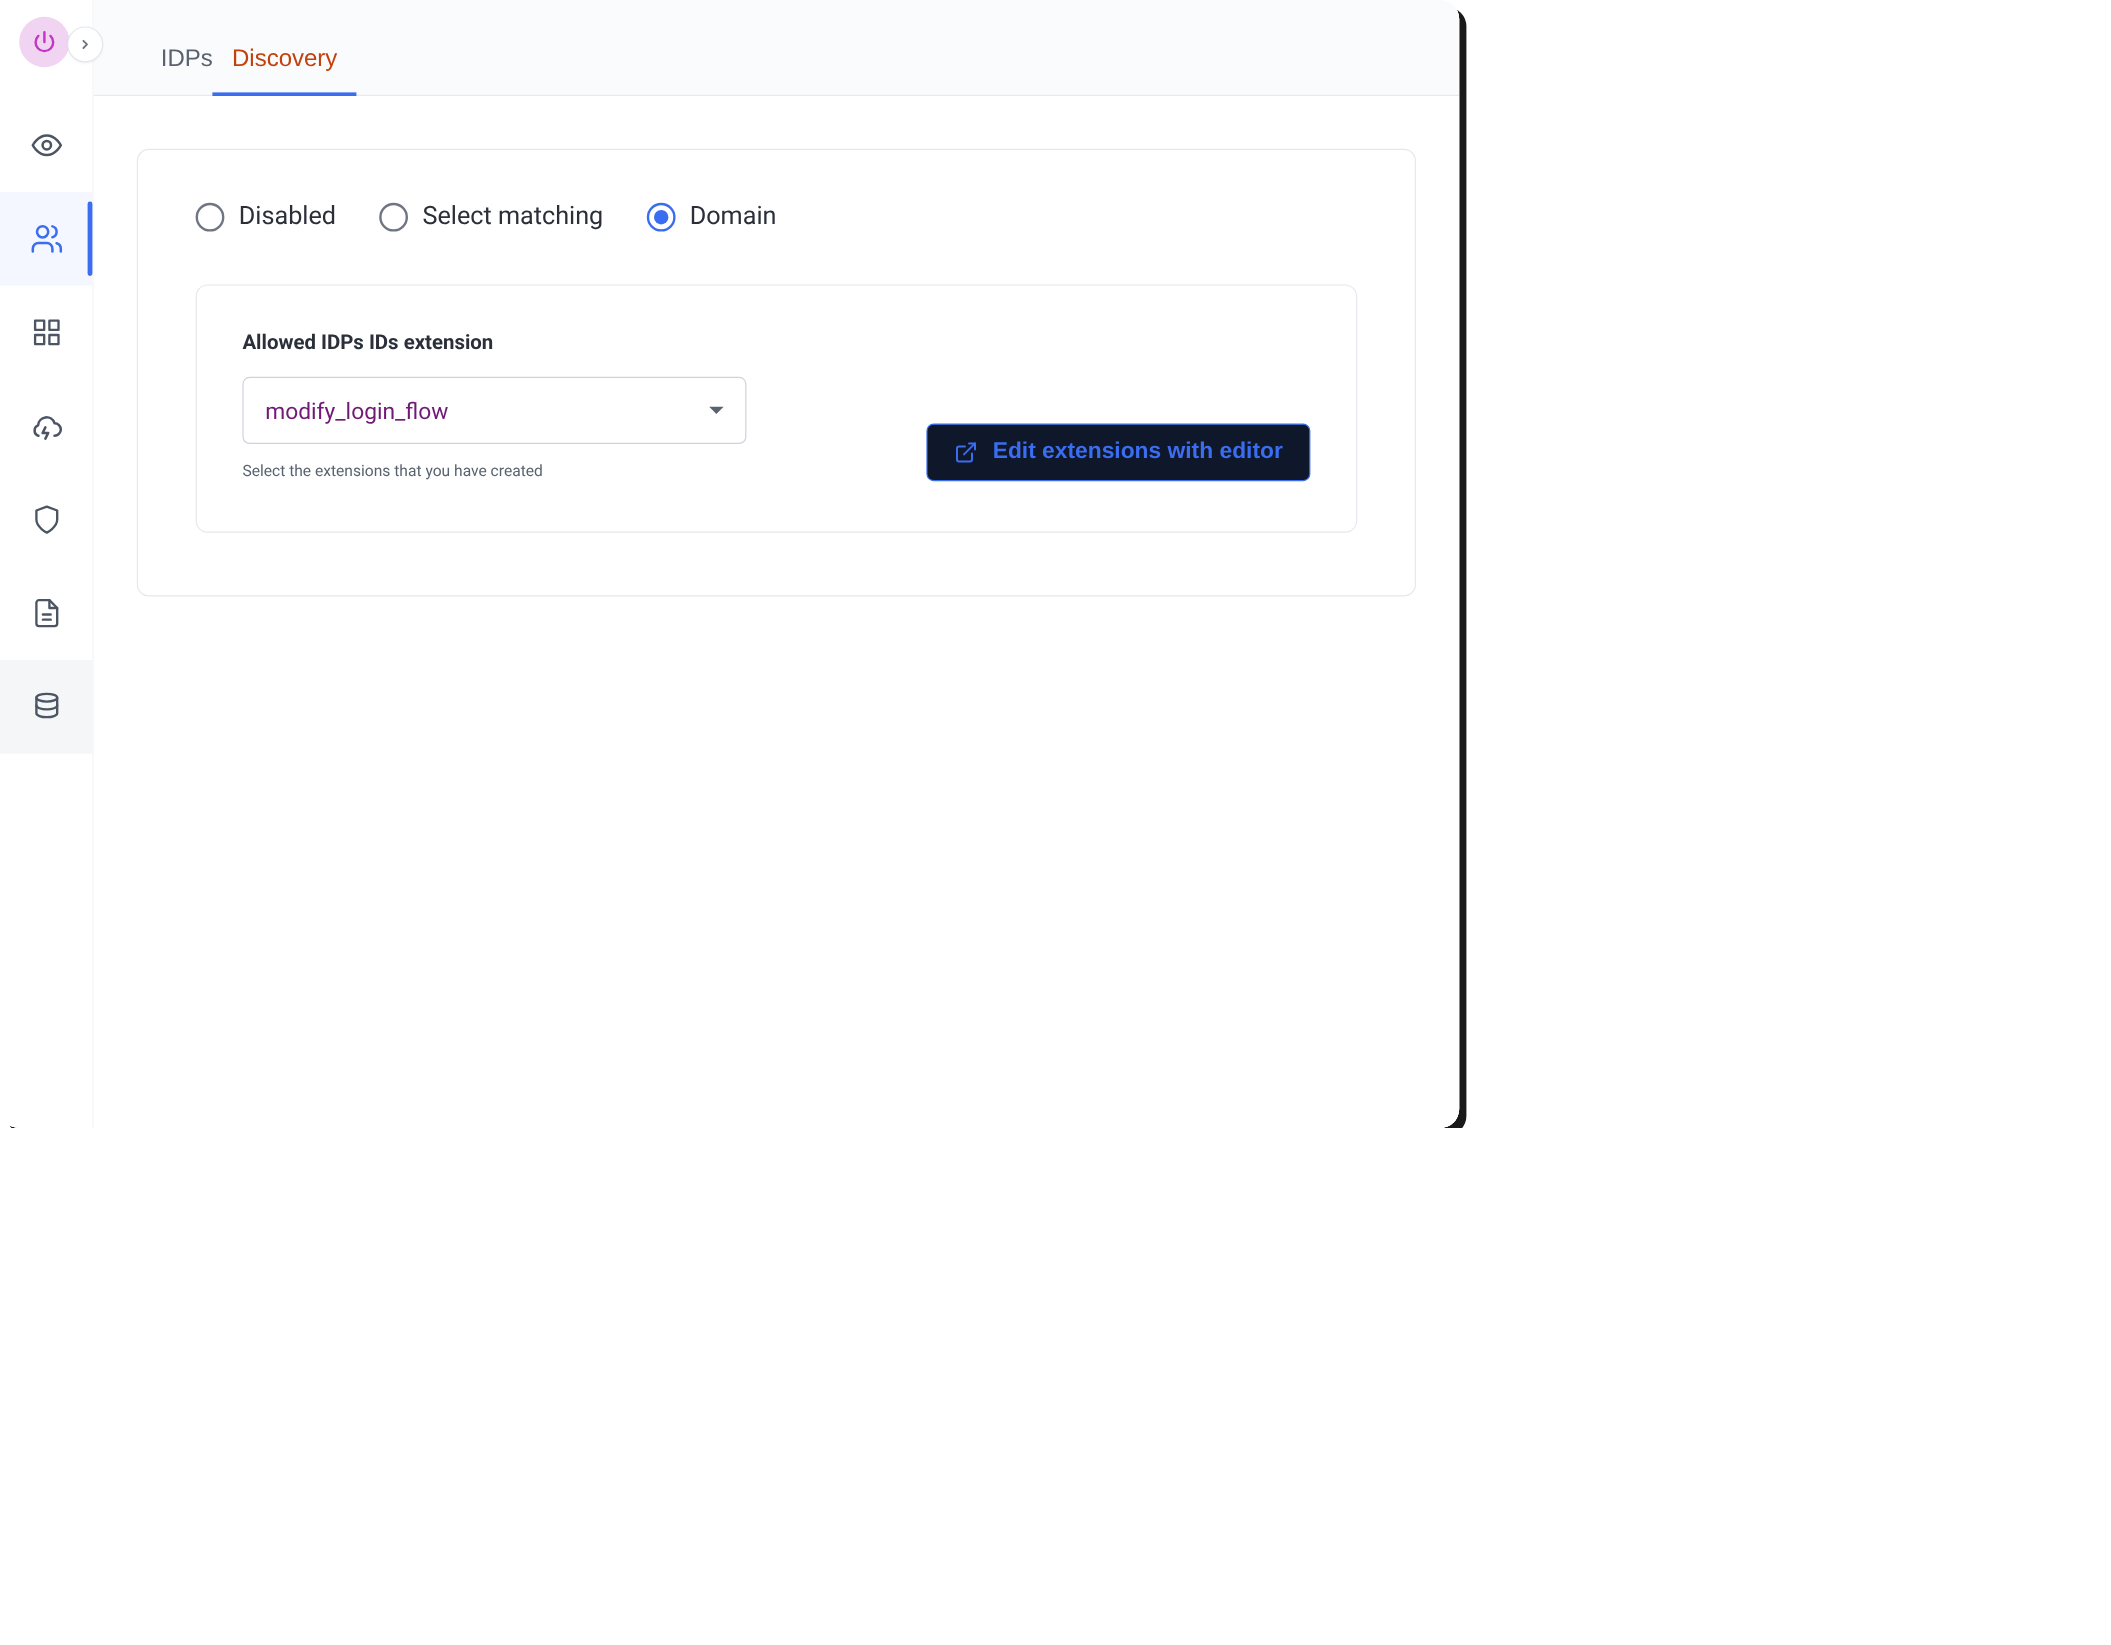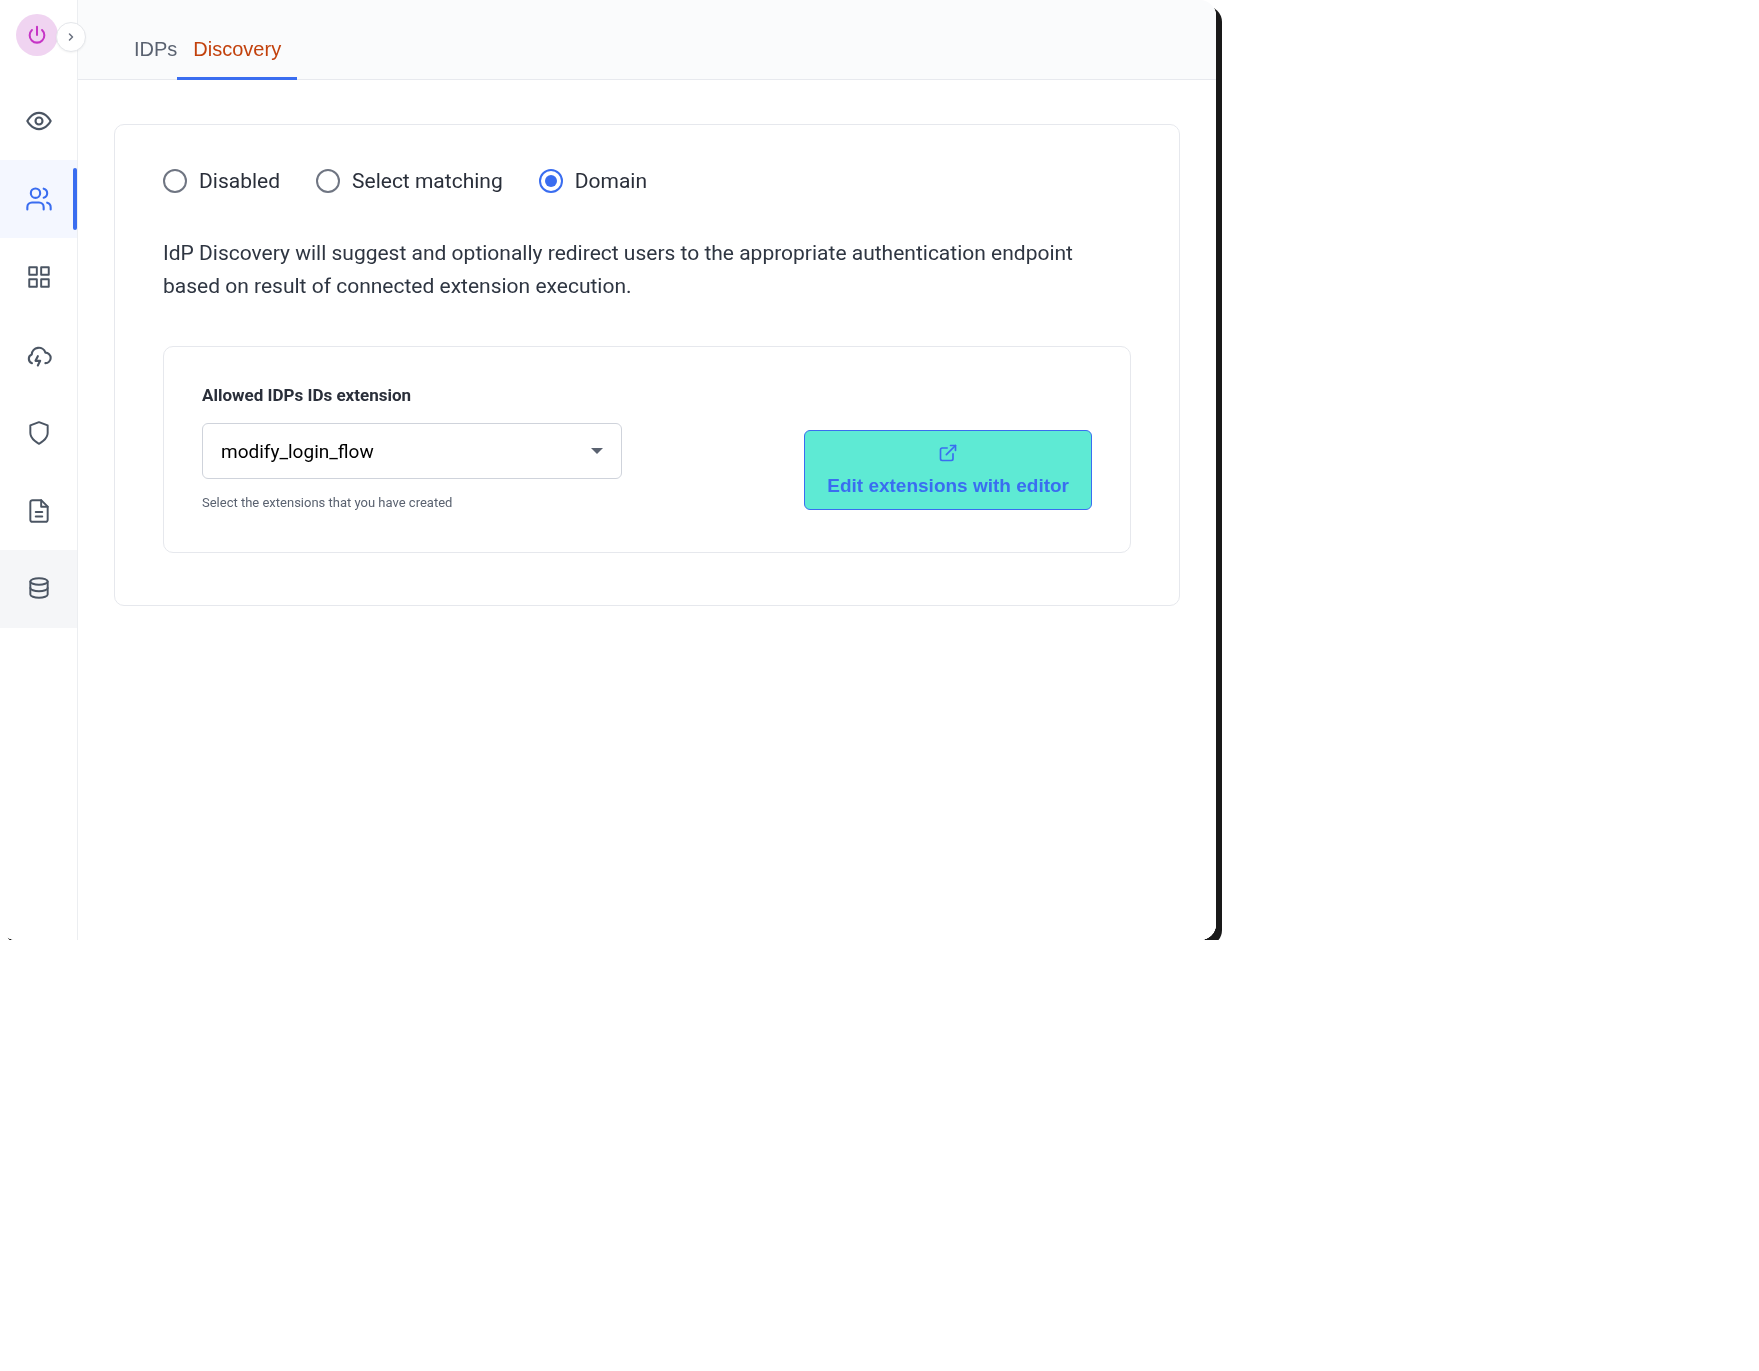--- a/index.html
+++ b/index.html
@@ -237,49 +237,48 @@
     .select-box {
       width: 420px;
       height: 56px;
       border: 1px solid #cfd3db;
       border-radius: 6px;
       display: flex;
       align-items: center;
       justify-content: space-between;
       padding: 0 18px;
       font-size: 19px;
-      color: #000000;
+      color: #701a75;
       background: #fff;
       cursor: pointer;
     }
     .select-caret {
       width: 0; height: 0;
       border-left: 6px solid transparent;
       border-right: 6px solid transparent;
       border-top: 6px solid #5a6270;
     }
     .field-help {
       margin-top: 16px;
       font-size: 13px;
       color: #5a6270;
     }
     .edit-ext-btn {
       display: inline-flex;
       align-items: center;
       gap: 12px;
       border: 1.5px solid #3a6df0;
       color: #3a6df0;
-      background: #5eead4;
+      background: #0f172a;
       border-radius: 6px;
       padding: 12px 22px;
       font-size: 19px;
       font-weight: 550;
       cursor: pointer;
       margin-top: 38px;
-      flex-direction: column;
     }
     svg { display: block; }
   </style>
 </head>
 <body>
 
 <div class="app-frame">
   <div class="app-shadow"></div>
 
   <div class="sidebar">
@@ -367,21 +366,20 @@
           <label class="radio-opt">
             <span class="radio-circle"></span>
             <span>Select matching</span>
           </label>
           <label class="radio-opt selected">
             <span class="radio-circle"></span>
             <span>Domain</span>
           </label>
         </div>
 
-        <p class="description">IdP Discovery will suggest and optionally redirect users to the appropriate authentication endpoint based on result of connected extension execution.</p>
 
         <div class="inner-card">
           <div class="field-group">
             <div class="field-label">Allowed IDPs IDs extension</div>
             <div class="select-box">
               <span>modify_login_flow</span>
               <span class="select-caret"></span>
             </div>
             <div class="field-help">Select the extensions that you have created</div>
           </div>

